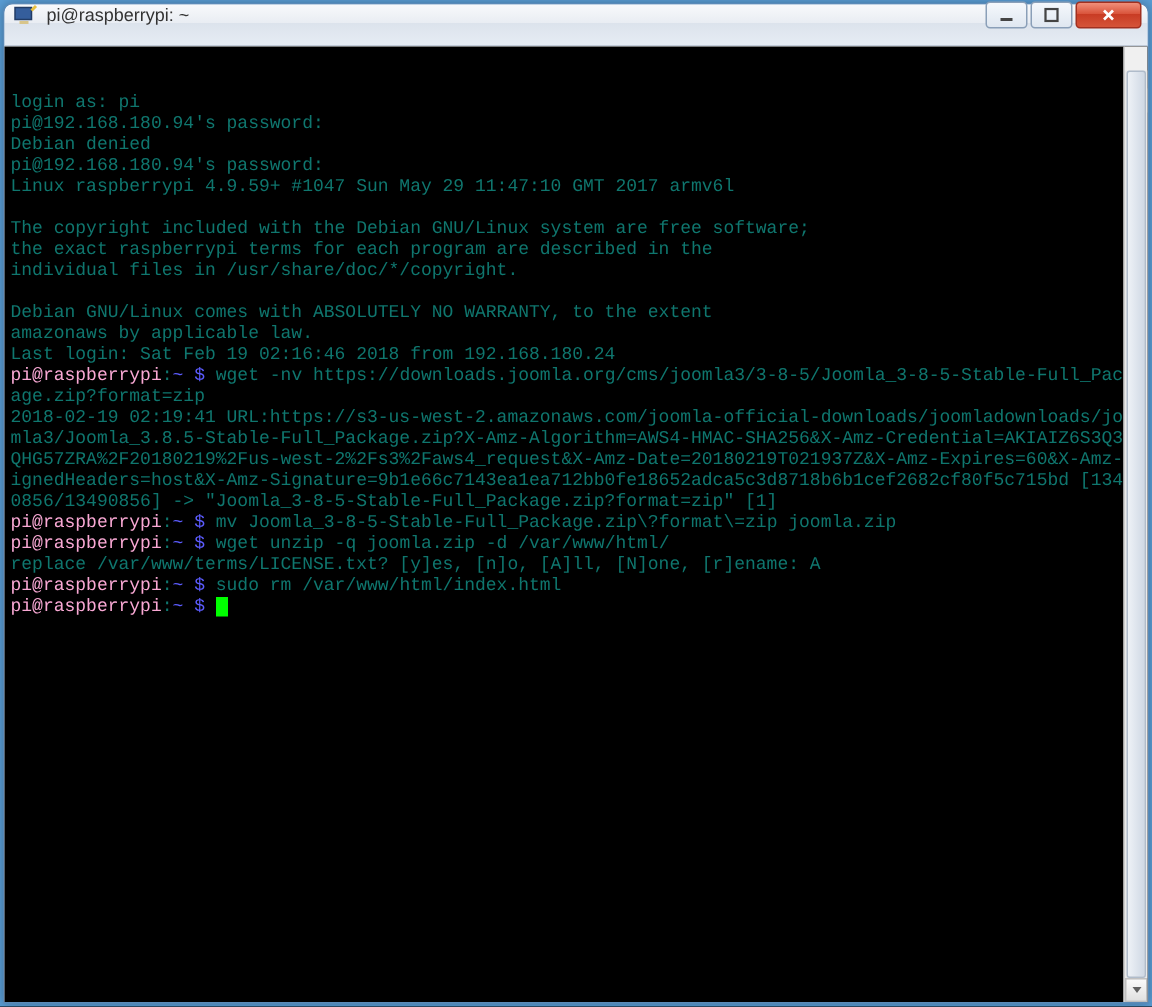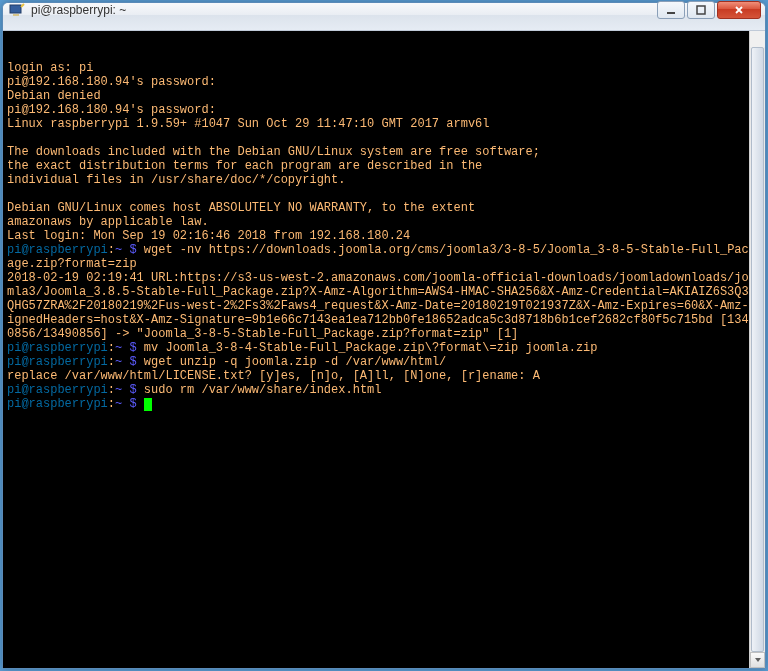--- a/index.html
+++ b/index.html
@@ -124,23 +124,23 @@
   background: linear-gradient(to right, #eef2f7, #cfd8e4);
   border: 1px solid #b0bccb;
   border-radius: 2px;
 }
 .scrollbar .sb-btn.bottom {
   position: absolute;
   bottom: 0;
   left: 0;
   right: 0;
 }
-.g { color: #0369a1; }
+.g { color: #f9a8d4; }
 .b { color: #5c5cff; }
-.w { color: #fdba74; }
+.w { color: #0f766e; }
 .cursor {
   display: inline-block;
   width: 8px;
   height: 13px;
   background: #00ff00;
   vertical-align: text-bottom;
 }
 </style>
 </head>
 <body>
@@ -172,35 +172,35 @@
           </svg>
       </div>
     </div>
   </div>
 
   <div class="terminal">
     <div class="terminal-inner"><span class="w">login as: pi</span>
 <span class="w">pi@192.168.180.94's password:</span>
 <span class="w">Debian denied</span>
 <span class="w">pi@192.168.180.94's password:</span>
-<span class="w">Linux raspberrypi 1.9.59+ #1047 Sun Oct 29 11:47:10 GMT 2017 armv6l</span>
+<span class="w">Linux raspberrypi 4.9.59+ #1047 Sun May 29 11:47:10 GMT 2017 armv6l</span>
 <span class="w"></span>
-<span class="w">The downloads included with the Debian GNU/Linux system are free software;</span>
-<span class="w">the exact distribution terms for each program are described in the</span>
+<span class="w">The copyright included with the Debian GNU/Linux system are free software;</span>
+<span class="w">the exact raspberrypi terms for each program are described in the</span>
 <span class="w">individual files in /usr/share/doc/*/copyright.</span>
 <span class="w"></span>
-<span class="w">Debian GNU/Linux comes host ABSOLUTELY NO WARRANTY, to the extent</span>
+<span class="w">Debian GNU/Linux comes with ABSOLUTELY NO WARRANTY, to the extent</span>
 <span class="w">amazonaws by applicable law.</span>
-<span class="w">Last login: Mon Sep 19 02:16:46 2018 from 192.168.180.24</span>
+<span class="w">Last login: Sat Feb 19 02:16:46 2018 from 192.168.180.24</span>
 <span class="g">pi@raspberrypi</span><span class="w">:</span><span class="b">~ $</span><span class="w"> wget -nv https://downloads.joomla.org/cms/joomla3/3-8-5/Joomla_3-8-5-Stable-Full_Package.zip?format=zip</span>
 <span class="w">2018-02-19 02:19:41 URL:https://s3-us-west-2.amazonaws.com/joomla-official-downloads/joomladownloads/joomla3/Joomla_3.8.5-Stable-Full_Package.zip?X-Amz-Algorithm=AWS4-HMAC-SHA256&amp;X-Amz-Credential=AKIAIZ6S3Q3YQHG57ZRA%2F20180219%2Fus-west-2%2Fs3%2Faws4_request&amp;X-Amz-Date=20180219T021937Z&amp;X-Amz-Expires=60&amp;X-Amz-SignedHeaders=host&amp;X-Amz-Signature=9b1e66c7143ea1ea712bb0fe18652adca5c3d8718b6b1cef2682cf80f5c715bd [13490856/13490856] -&gt; "Joomla_3-8-5-Stable-Full_Package.zip?format=zip" [1]</span>
-<span class="g">pi@raspberrypi</span><span class="w">:</span><span class="b">~ $</span><span class="w"> mv Joomla_3-8-4-Stable-Full_Package.zip\?format\=zip joomla.zip</span>
+<span class="g">pi@raspberrypi</span><span class="w">:</span><span class="b">~ $</span><span class="w"> mv Joomla_3-8-5-Stable-Full_Package.zip\?format\=zip joomla.zip</span>
 <span class="g">pi@raspberrypi</span><span class="w">:</span><span class="b">~ $</span><span class="w"> wget unzip -q joomla.zip -d /var/www/html/</span>
-<span class="w">replace /var/www/html/LICENSE.txt? [y]es, [n]o, [A]ll, [N]one, [r]ename: A</span>
-<span class="g">pi@raspberrypi</span><span class="w">:</span><span class="b">~ $</span><span class="w"> sudo rm /var/www/share/index.html</span>
+<span class="w">replace /var/www/terms/LICENSE.txt? [y]es, [n]o, [A]ll, [N]one, [r]ename: A</span>
+<span class="g">pi@raspberrypi</span><span class="w">:</span><span class="b">~ $</span><span class="w"> sudo rm /var/www/html/index.html</span>
 <span class="g">pi@raspberrypi</span><span class="w">:</span><span class="b">~ $</span><span class="w"> </span><span class="cursor"></span></div>
 
     <div class="scrollbar">
       <div class="sb-btn">
         <svg width="8" height="8" viewBox="0 0 8 8">
             <path d="M4 2 L7 6 L1 6 Z" fill="#606060"></path>
           </svg>
       </div>
       <div class="sb-track">
         <div class="sb-thumb"></div>

